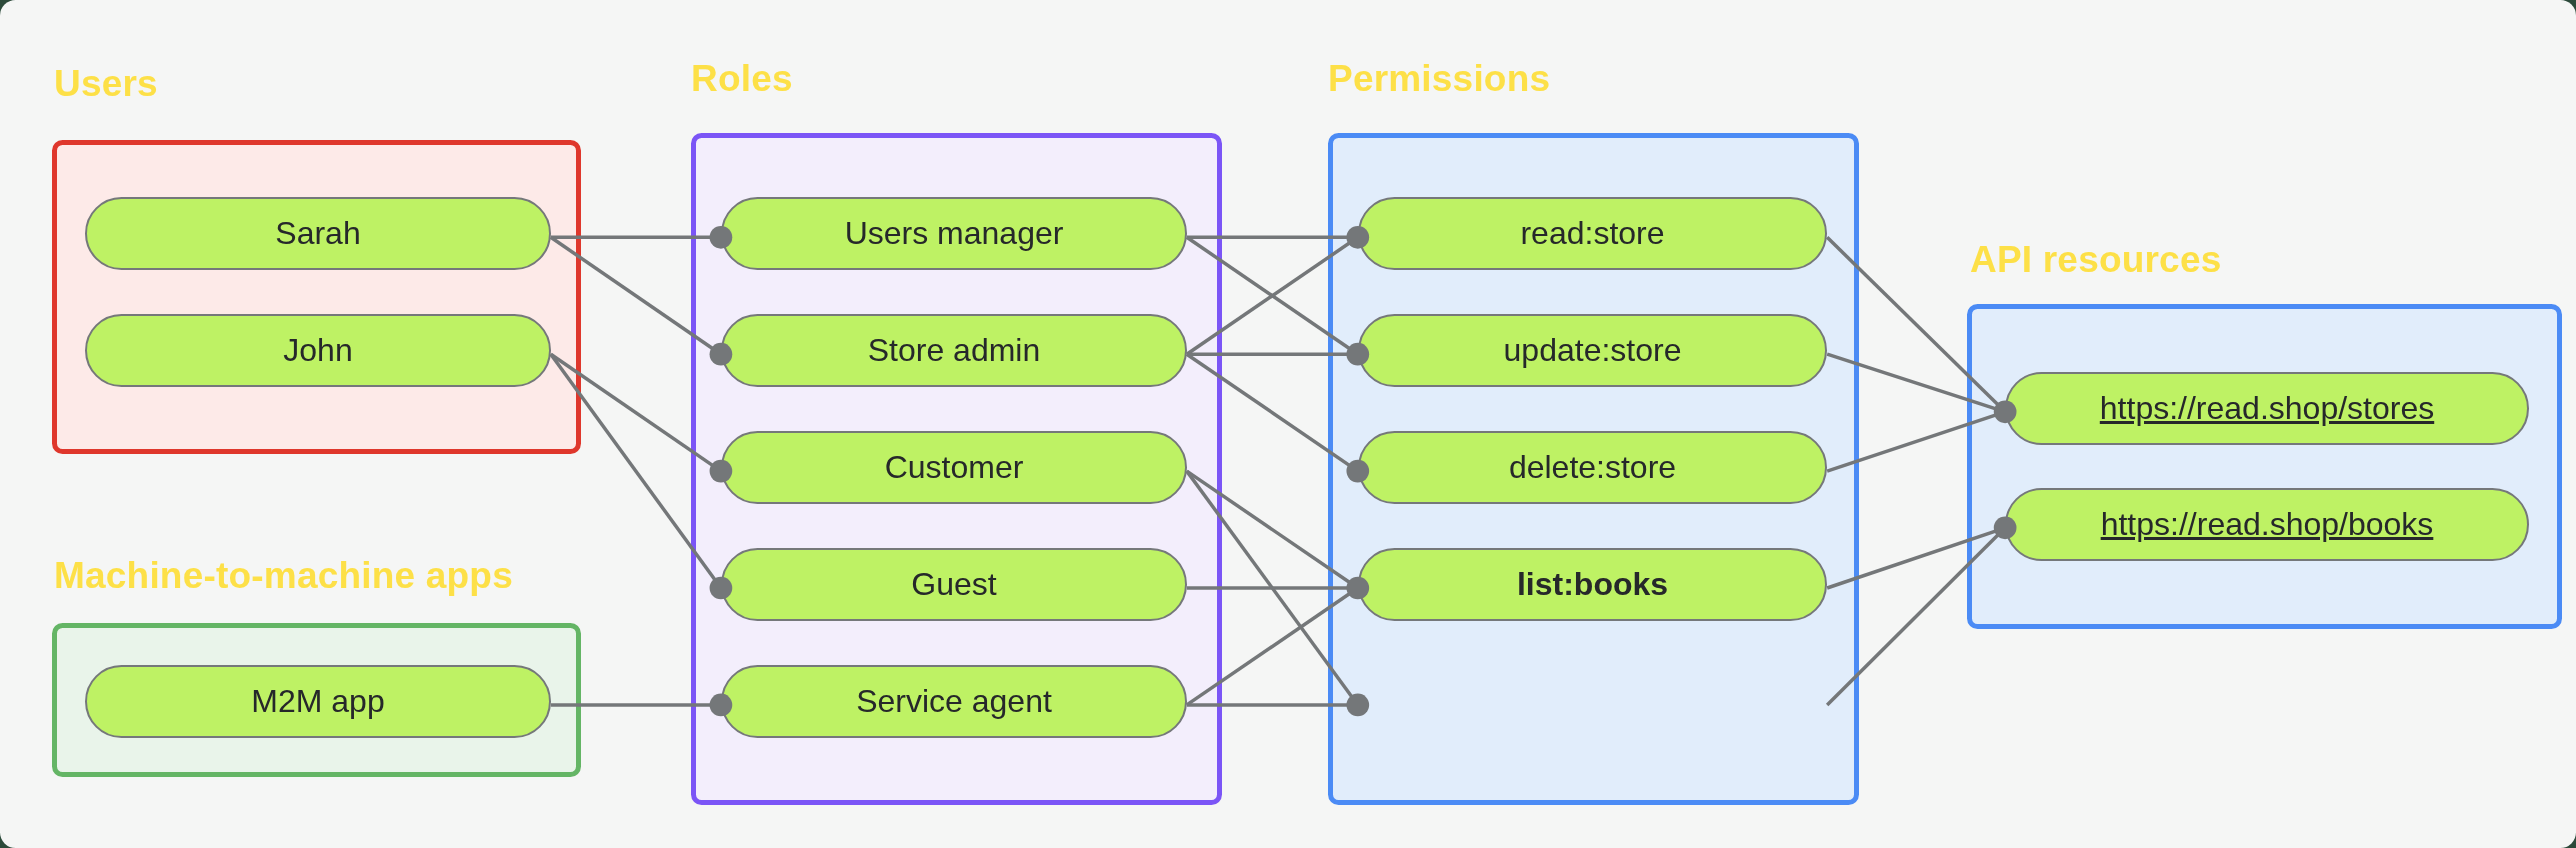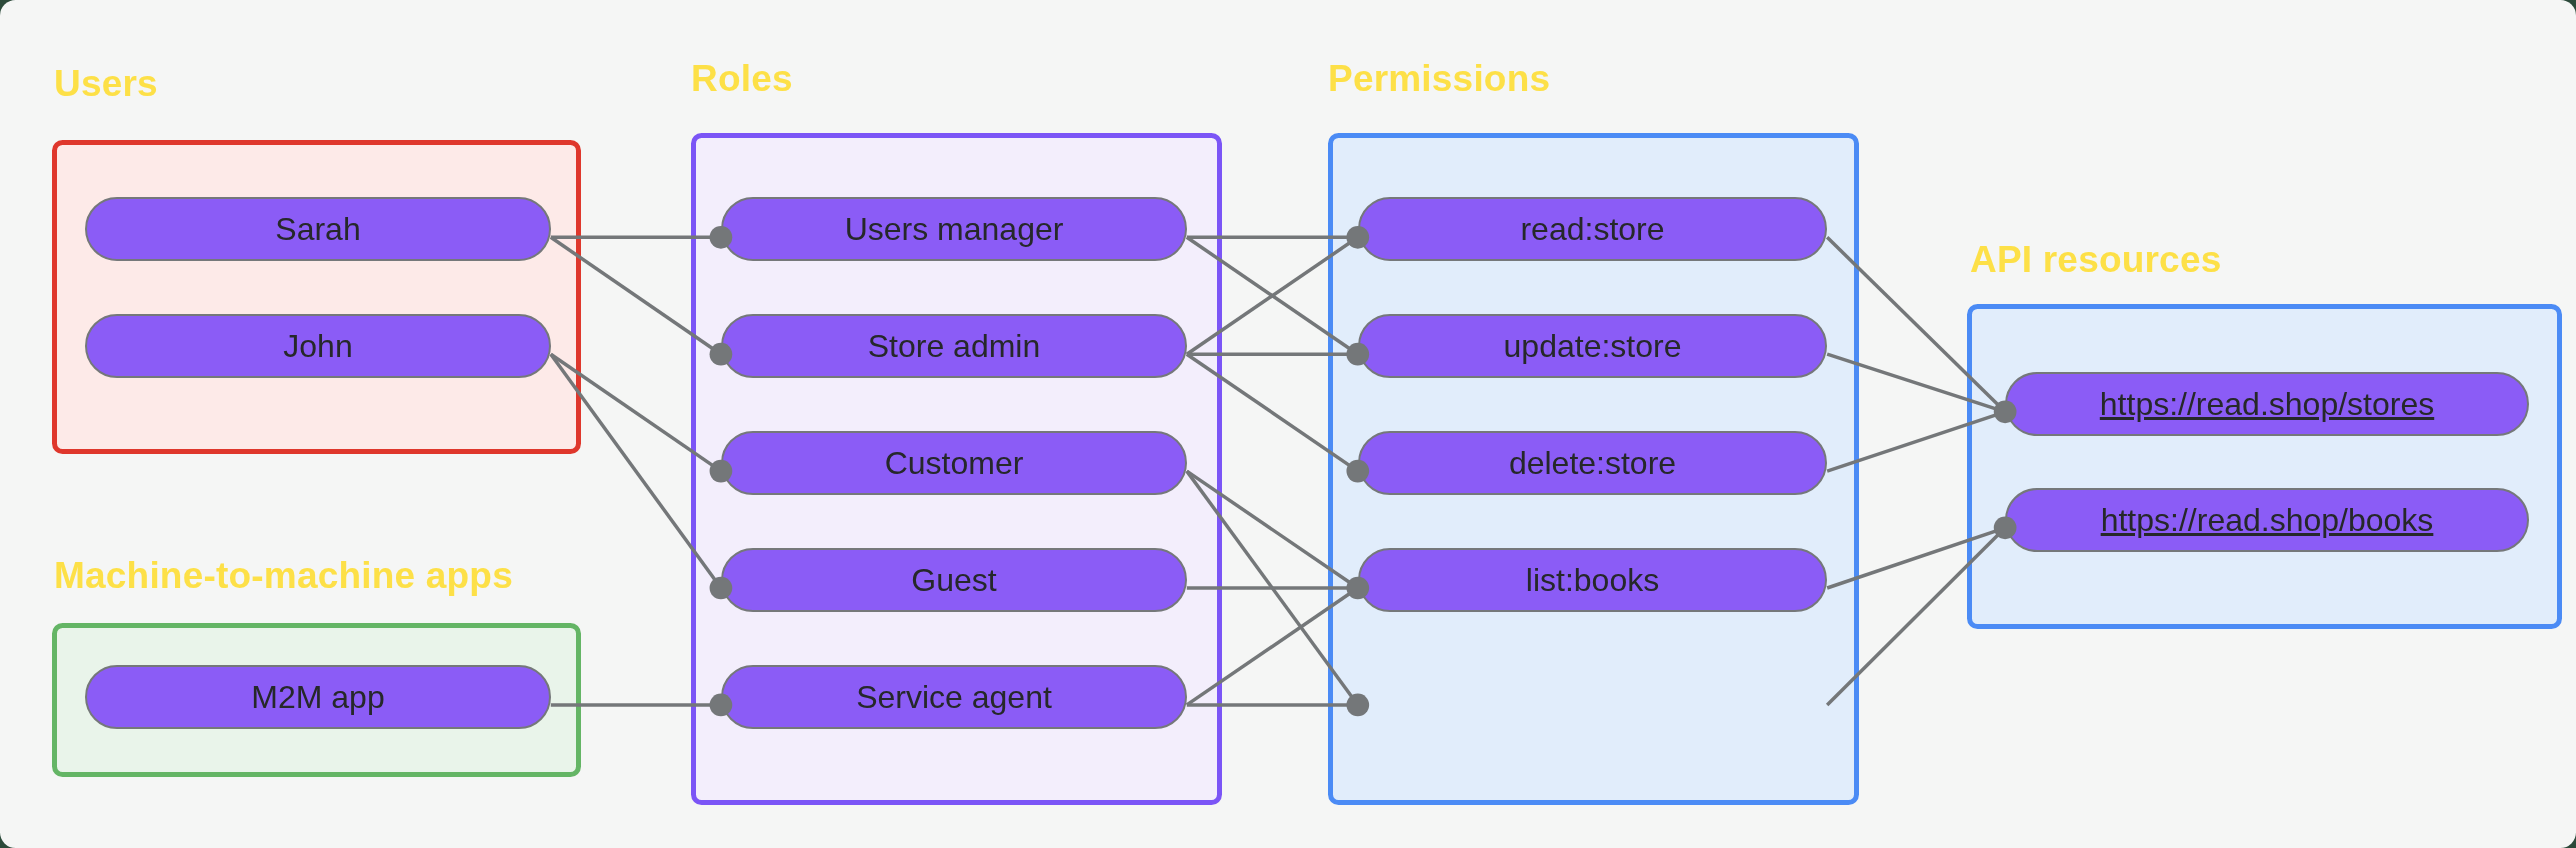--- a/index.html
+++ b/index.html
@@ -60,22 +60,22 @@
   }
   #label-users       { left: 54px;   top: 63px;  }
   #label-m2m         { left: 54px;   top: 555px; text-align: center; }
   #label-roles       { left: 691px;  top: 58px;  }
   #label-permissions { left: 1328px; top: 58px;  }
   #label-api         { left: 1970px; top: 239px; }
   
   .pill {
     position: absolute;
     box-sizing: border-box;
-    height: 64px;
-    background: #8b5cf6;
+    height: 73px;
+    background: #bef264;
     border: 2.6px solid #75787a;
     border-radius: 40px;
     display: flex;
     align-items: center;
     justify-content: center;
     font-size: 32px;
     color: #26282a;
     z-index: 20;
     white-space: nowrap;
   }
@@ -89,21 +89,21 @@
   #n-store_manager  { top: 197px; }
   #n-store_admin    { top: 314px; }
   #n-customer       { top: 431px; }
   #n-guest          { top: 548px; }
   #n-service_agent  { top: 665px; }
   
   .col-perms      { left: 1358px; width: 469px; }
   #n-read_store   { top: 197px; }
   #n-update_store { top: 314px; }
   #n-delete_store { top: 431px; }
-  #n-list_books   { top: 548px; }
+  #n-list_books   { top: 548px; font-weight: bold; }
   #n-order_book   { top: 665px; }
   
   .col-api      { left: 2005px; width: 524px; text-decoration: underline; }
   #n-stores_api { top: 372px; }
   #n-books_api  { top: 488px; }
   
   #edge-layer {
     position: absolute;
     inset: 0;
     z-index: 30;

